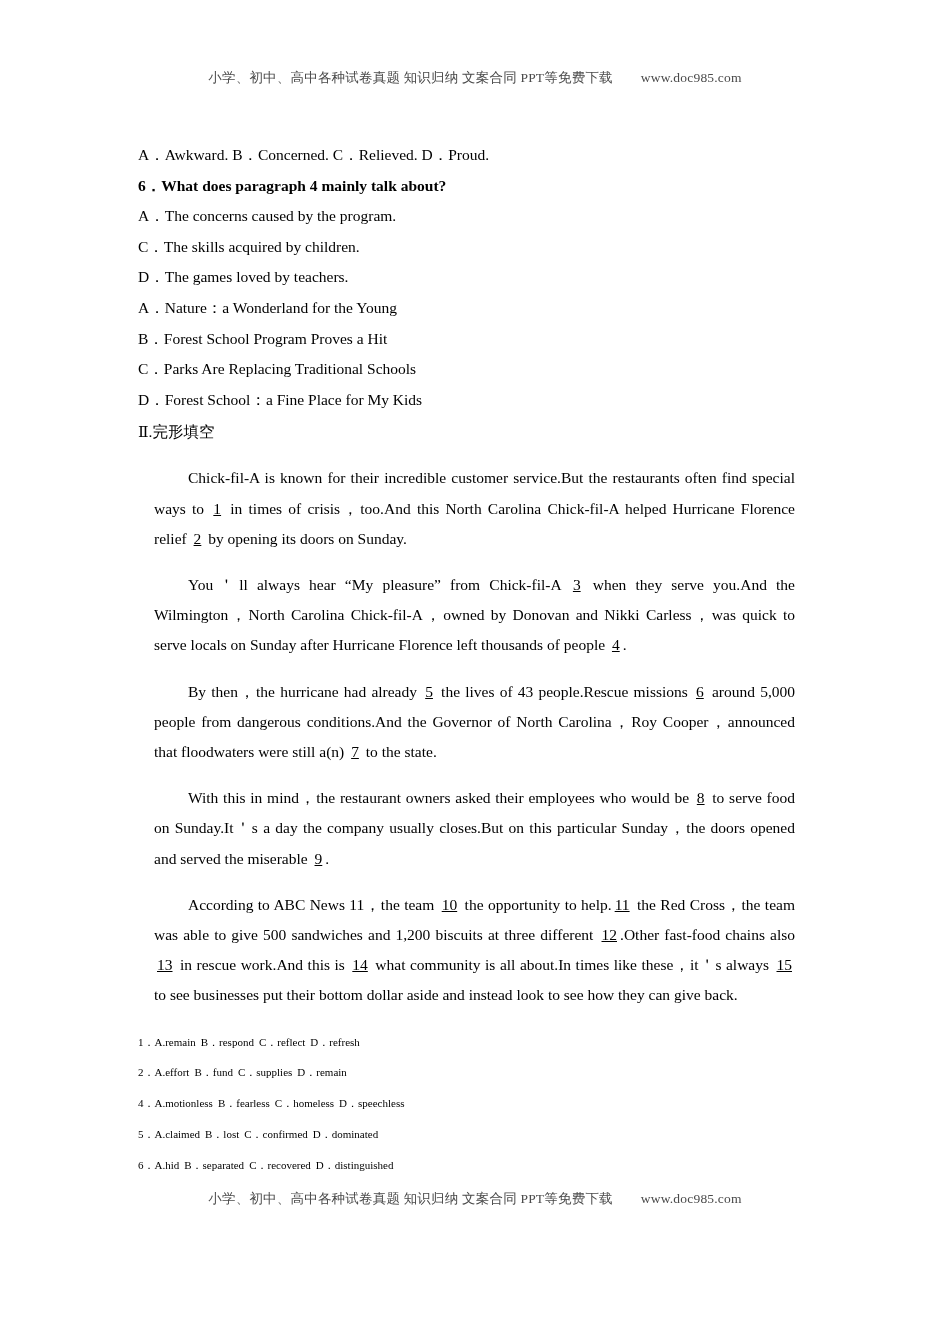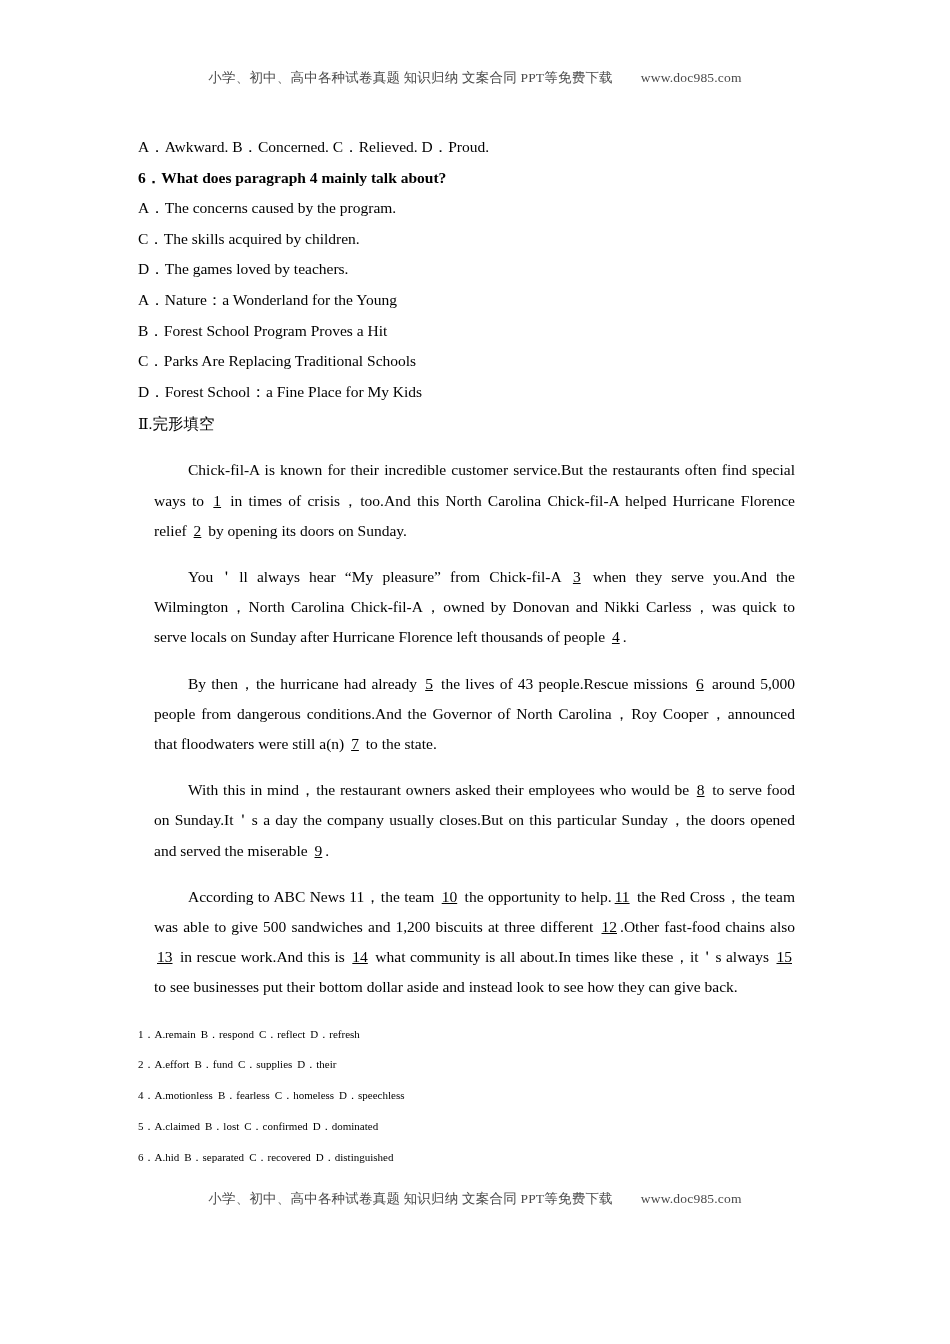--- a/index.html
+++ b/index.html
@@ -41,21 +41,21 @@
   .running-foot .url {
     display: inline-block;
     margin-left: 28px;
     font-family: "Liberation Serif", "DejaVu Serif", serif;
   }
 
   
   .content {
     position: absolute;
     left: 138px;
-    top: 132px;
+    top: 140px;
     width: 673px;
   }
 
   .line {
     font-size: 15.5px;
     line-height: 30.6px;
     white-space: nowrap;
   }
   .line.bold { font-weight: bold; }
 
@@ -125,21 +125,21 @@
     <div id="cloze-paragraphs">
         <p class="para">Chick-fil-A is known for their incredible customer service.But the restaurants often find special ways to <span class="blank">1</span> in times of crisis，too.And this North Carolina Chick-fil-A helped Hurricane Florence relief <span class="blank">2</span> by opening its doors on Sunday.</p>
         <p class="para">You＇ll always hear “My pleasure” from Chick-fil-A <span class="blank">3</span> when they serve you.And the Wilmington，North Carolina Chick-fil-A，owned by Donovan and Nikki Carless，was quick to serve locals on Sunday after Hurricane Florence left thousands of people <span class="blank">4</span>.</p>
         <p class="para">By then，the hurricane had already <span class="blank">5</span> the lives of 43 people.Rescue missions <span class="blank">6</span> around 5,000 people from dangerous conditions.And the Governor of North Carolina，Roy Cooper，announced that floodwaters were still a(n) <span class="blank">7</span> to the state.</p>
         <p class="para">With this in mind，the restaurant owners asked their employees who would be <span class="blank">8</span> to serve food on Sunday.It＇s a day the company usually closes.But on this particular Sunday，the doors opened and served the miserable <span class="blank">9</span>.</p>
         <p class="para">According to ABC News 11，the team <span class="blank">10</span> the opportunity to help.<span class="blank">11</span> the Red Cross，the team was able to give 500 sandwiches and 1,200 biscuits at three different <span class="blank">12</span>.Other fast-food chains also <span class="blank">13</span> in rescue work.And this is <span class="blank">14</span> what community is all about.In times like these，it＇s always <span class="blank">15</span> to see businesses put their bottom dollar aside and instead look to see how they can give back.</p>
       </div>
 
     <div class="opts" id="cloze-questions">
         <div class="opt-row"><span class="opt-num">1．</span><span class="choice">A.remain</span><span class="choice">B．respond</span><span class="choice">C．reflect</span><span class="choice">D．refresh</span></div>
-        <div class="opt-row"><span class="opt-num">2．</span><span class="choice">A.effort</span><span class="choice">B．fund</span><span class="choice">C．supplies</span><span class="choice">D．their</span></div>
+        <div class="opt-row"><span class="opt-num">2．</span><span class="choice">A.effort</span><span class="choice">B．fund</span><span class="choice">C．supplies</span><span class="choice">D．remain</span></div>
         <div class="opt-row"><span class="opt-num">4．</span><span class="choice">A.motionless</span><span class="choice">B．fearless</span><span class="choice">C．homeless</span><span class="choice">D．speechless</span></div>
         <div class="opt-row"><span class="opt-num">5．</span><span class="choice">A.claimed</span><span class="choice">B．lost</span><span class="choice">C．confirmed</span><span class="choice">D．dominated</span></div>
         <div class="opt-row"><span class="opt-num">6．</span><span class="choice">A.hid</span><span class="choice">B．separated</span><span class="choice">C．recovered</span><span class="choice">D．distinguished</span></div>
       </div>
 
   </div>
 
   <div class="running-foot">
     <span>小学、初中、高中各种试卷真题 知识归纳 文案合同 PPT等免费下载</span><span class="url">www.doc985.com</span>
   </div>

